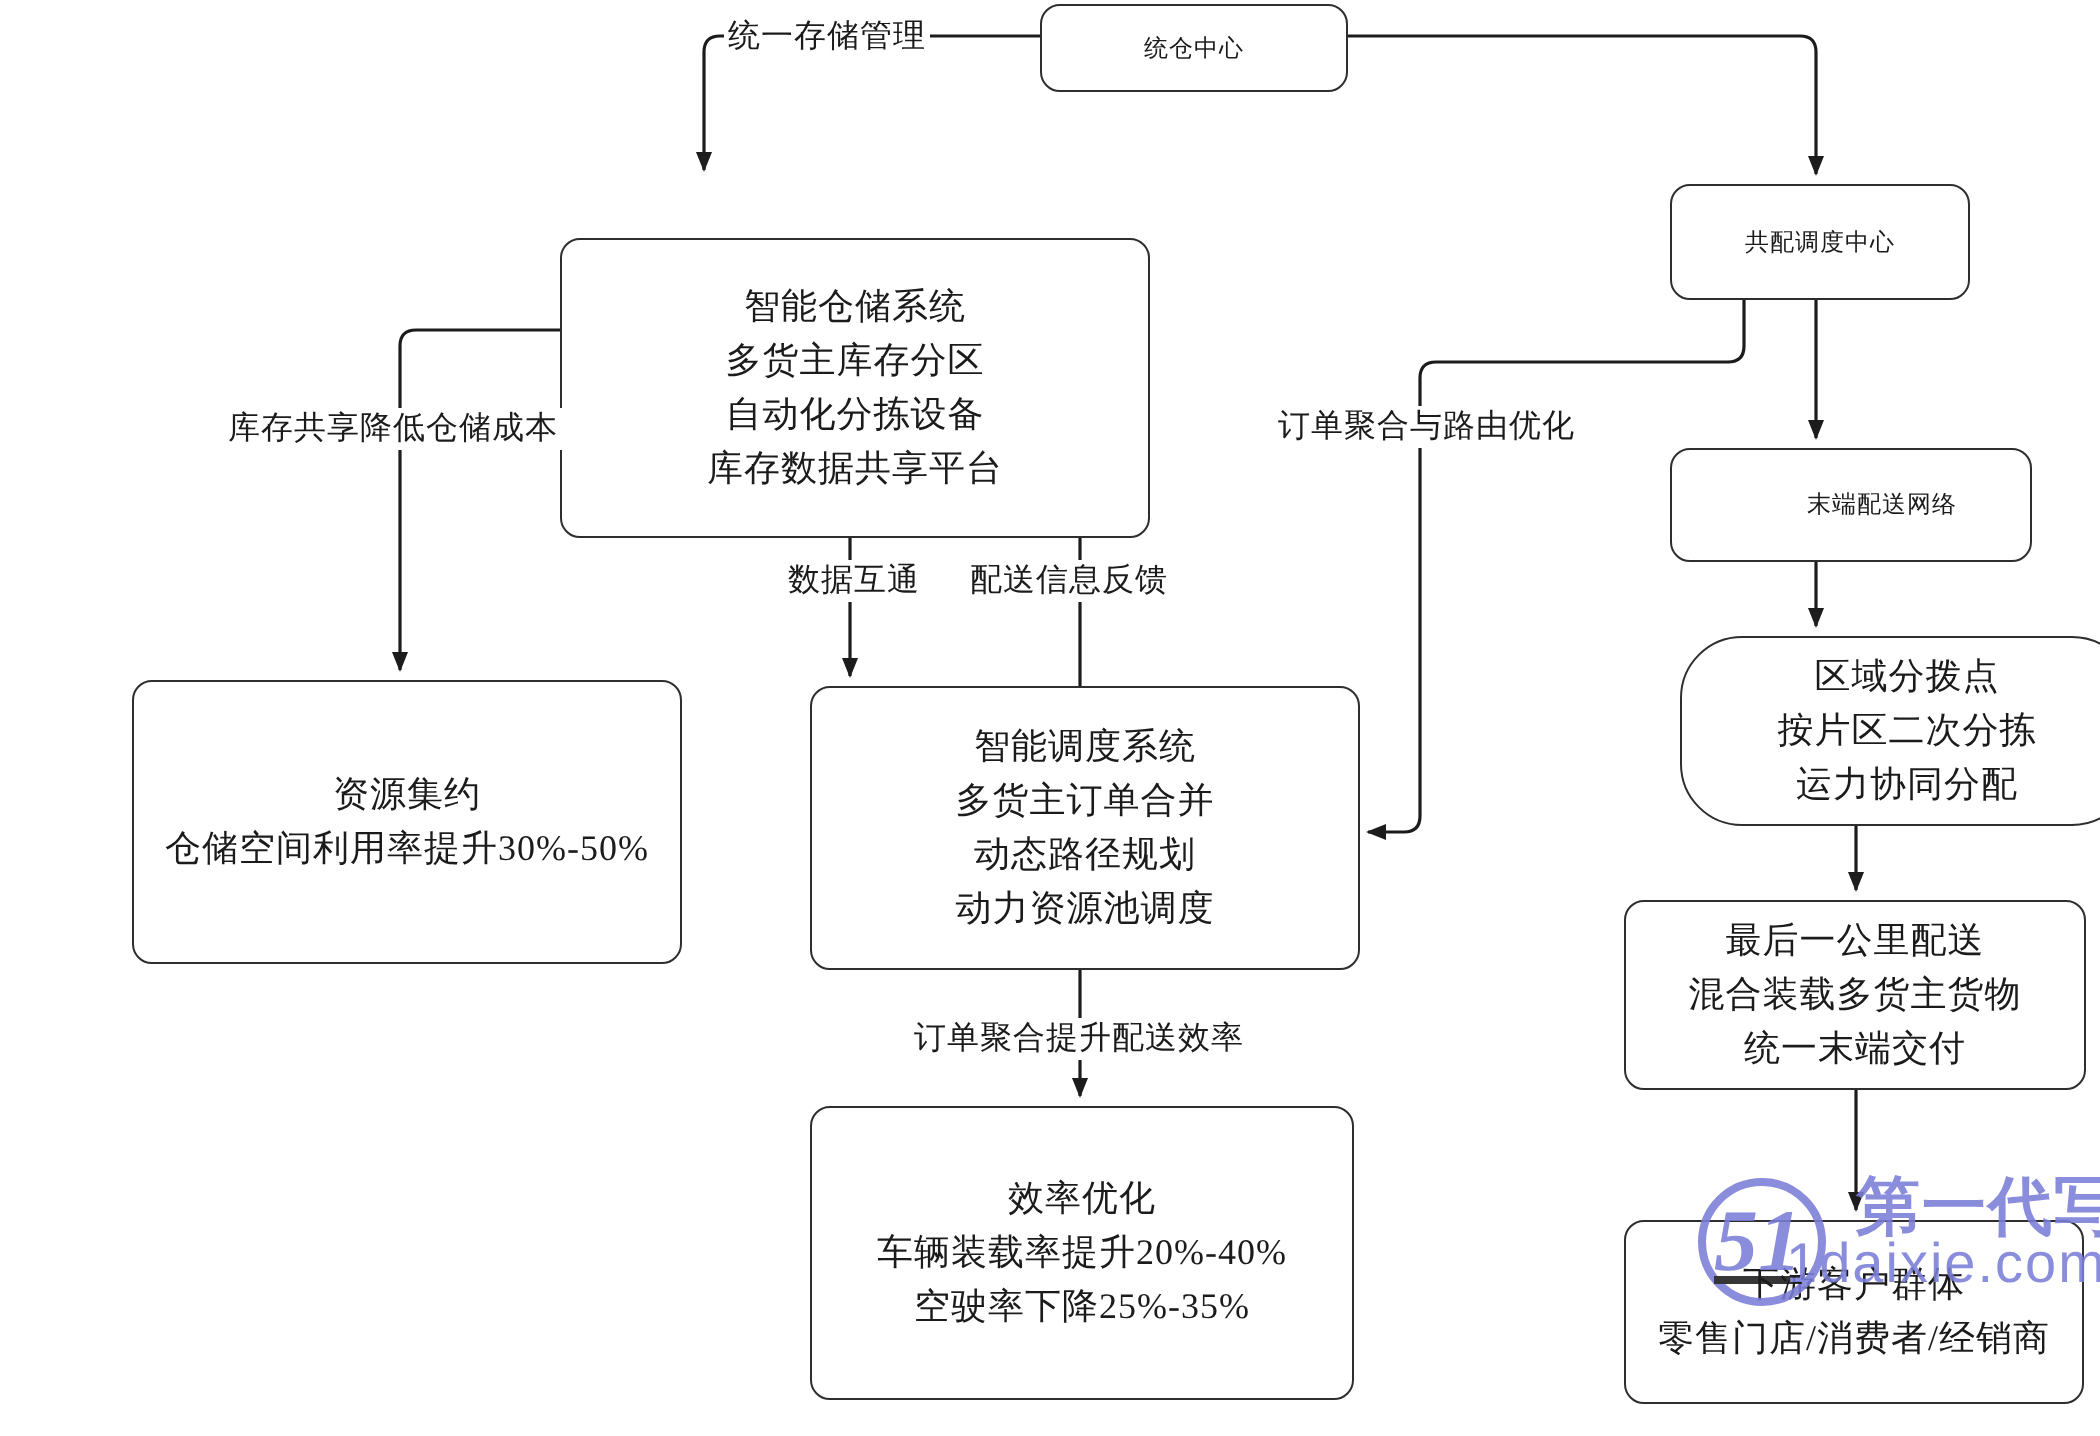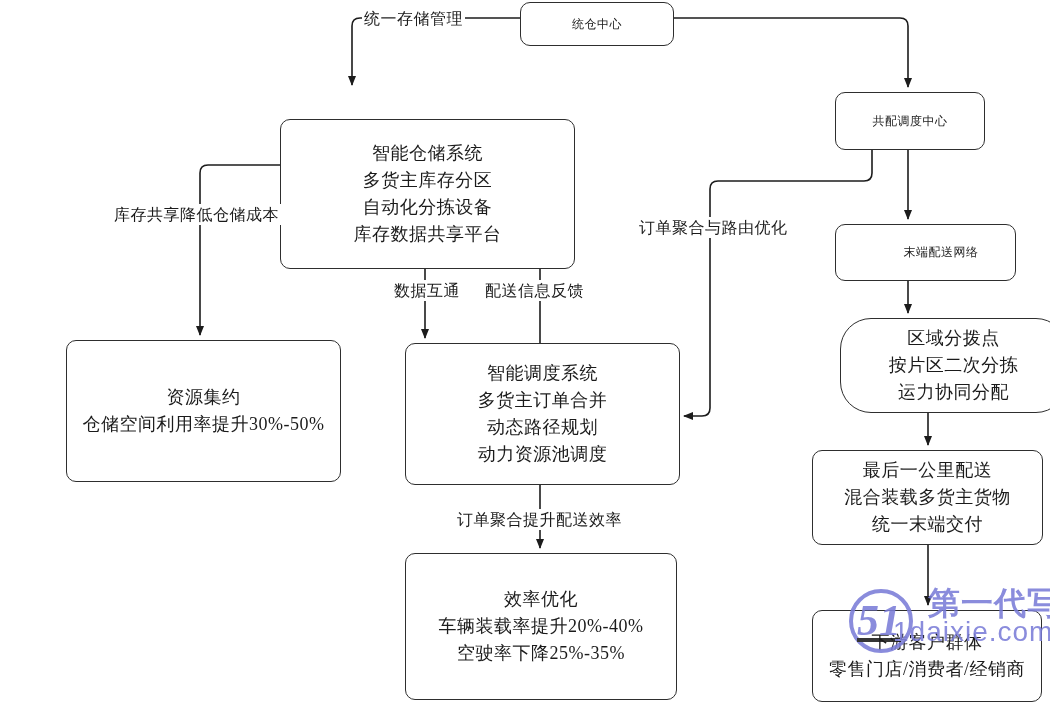--- a/index.html
+++ b/index.html
@@ -118,21 +118,21 @@
 
   <div class="node" style="left:812px;top:610px;width:228px;height:90px;">
     <span>下游客户群体</span>
     <span>零售门店/消费者/经销商</span>
   </div>
 
   <div class="edge-label" style="left:362px;top:8px;">统一存储管理</div>
   <div class="edge-label" style="left:112px;top:204px;">库存共享降低仓储成本</div>
   <div class="edge-label" style="left:392px;top:280px;">数据互通</div>
   <div class="edge-label" style="left:483px;top:280px;">配送信息反馈</div>
-  <div class="edge-label" style="left:637px;top:217px;">订单聚合与路由优化</div>
+  <div class="edge-label" style="left:637px;top:203px;">订单聚合与路由优化</div>
   <div class="edge-label" style="left:455px;top:509px;">订单聚合提升配送效率</div>
 
   <div class="watermark">
     <div class="wm-circle">
       <span class="wm-badge">51</span>
     </div>
     <div class="wm-brand">第一代写网</div>
     <div class="wm-url">1daixie.com</div>
   </div>
 

